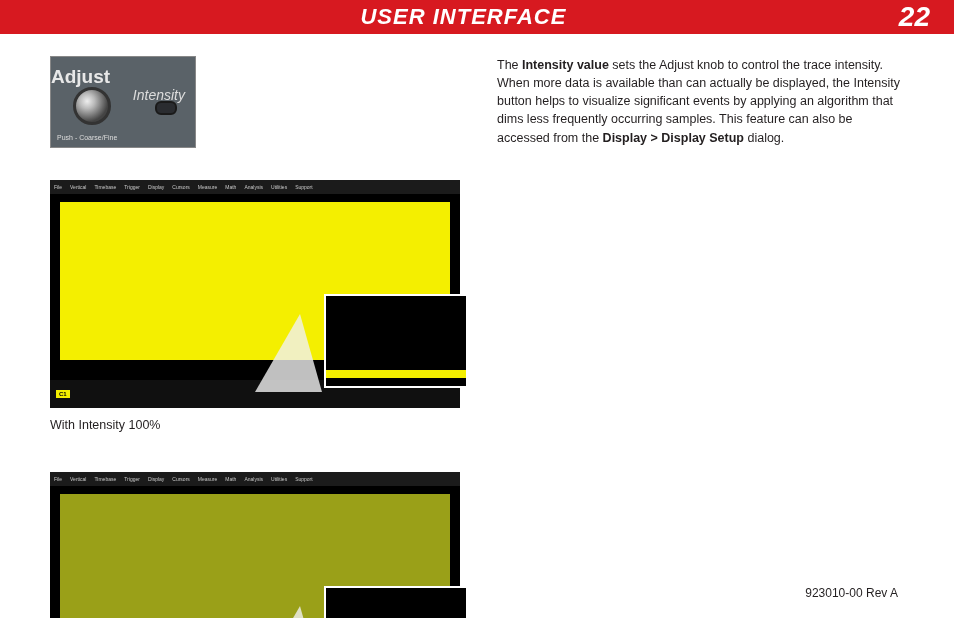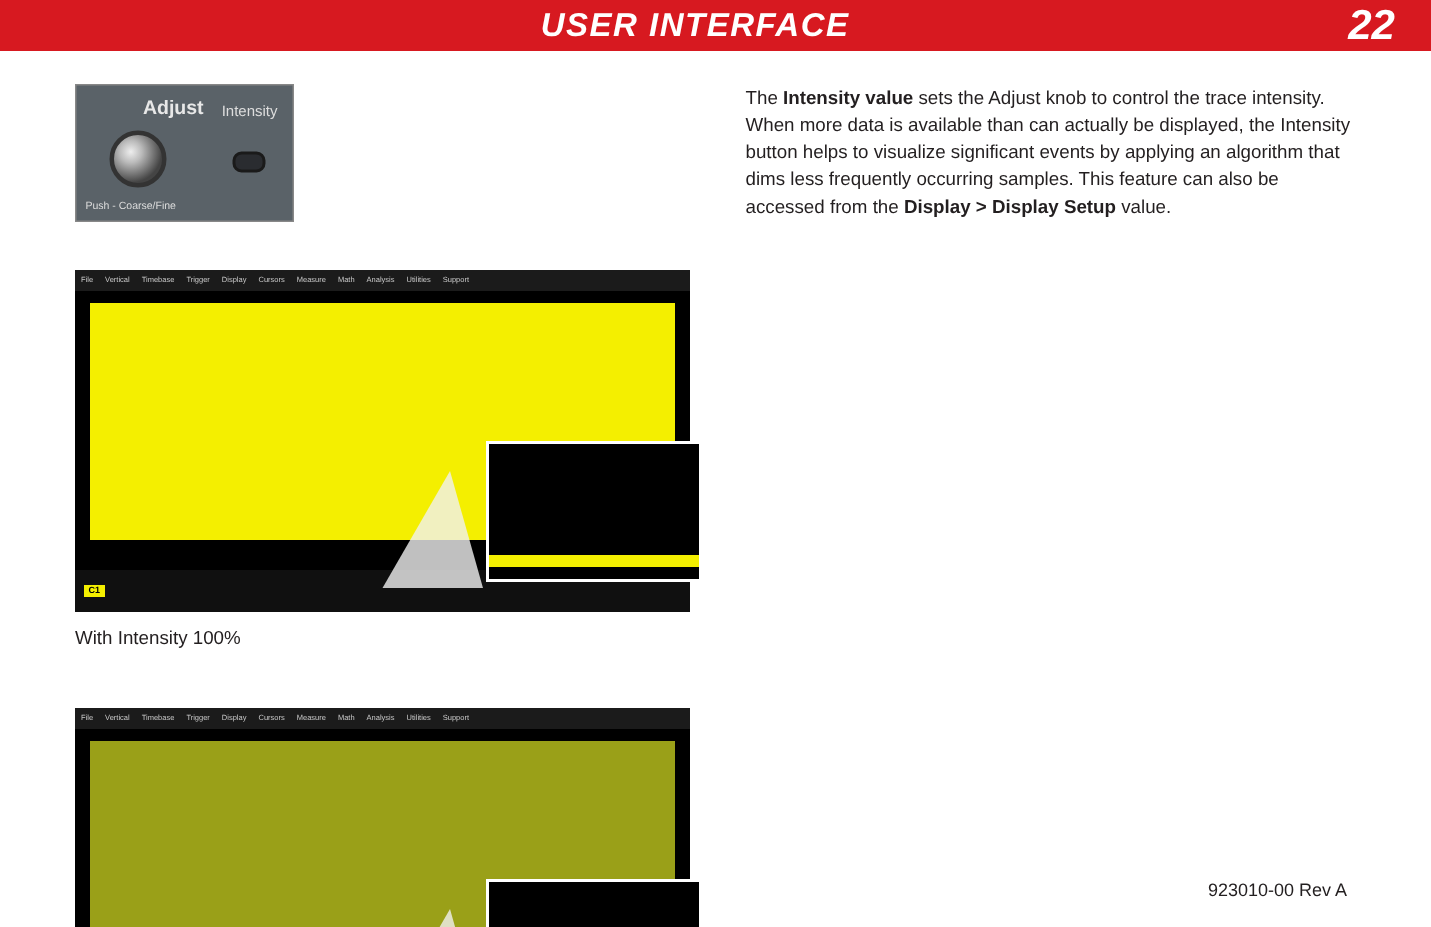--- a/index.html
+++ b/index.html
@@ -58,24 +58,24 @@
     background: #5a6268;
     position: relative;
     flex-shrink: 0;
     border: 1px solid #888;
   }
   .hw-label-adjust {
     position: absolute;
     top: 6px;
     left: 0;
     right: 15px;
-    text-align: center;
+    text-align: left;
     color: #e8e8e8;
     font-weight: bold;
-    font-size: 13px;
+    font-size: 19px;
   }
   .hw-knob {
     position: absolute;
     left: 22px;
     top: 30px;
     width: 38px;
     height: 38px;
     border-radius: 50%;
     background: radial-gradient(circle at 35% 35%, #eee 0%, #bbb 25%, #444 70%);
     border: 3px solid #333;
@@ -86,23 +86,24 @@
     top: 44px;
     width: 22px;
     height: 14px;
     background: #2a2c30;
     border: 2px solid #1a1a1a;
     border-radius: 6px;
   }
   .hw-label-intensity {
     position: absolute;
     right: 10px;
-    top: 11px;
+    top: 28px;
     color: #ddd;
-    font-size: 10px;
+    font-size: 14px;
+    font-style: italic;
   }
   .hw-label-push {
     position: absolute;
     left: 6px;
     bottom: 4px;
     color: #ddd;
     font-size: 7px;
   }
   .scope-row {
     margin-top: 32px;
@@ -213,21 +214,21 @@
         <div class="hw-label-adjust">Adjust</div>
         <div class="hw-knob"></div>
         <div class="hw-label-intensity">Intensity</div>
         <div class="hw-btn"></div>
         <div class="hw-label-push">Push - Coarse/Fine</div>
       </div>
     </div>
   </div>
   <div class="col">
     <p>
-      <span>The </span><b>Intensity value</b><span> sets the Adjust knob to control the trace intensity. When more data is available than can actually be displayed, the Intensity button helps to visualize significant events by applying an algorithm that dims less frequently occurring samples. This feature can also be accessed from the </span><b>Display &gt; Display Setup</b><span> value.</span>
+      <span>The </span><b>Intensity value</b><span> sets the Adjust knob to control the trace intensity. When more data is available than can actually be displayed, the Intensity button helps to visualize significant events by applying an algorithm that dims less frequently occurring samples. This feature can also be accessed from the </span><b>Display &gt; Display Setup</b><span> dialog.</span>
     </p>
   </div>
 </div>
 
 <div class="scope-row">
 
   <div class="scope-block">
     <div class="scope">
       <div class="scope-menu">
         <span>File</span>

